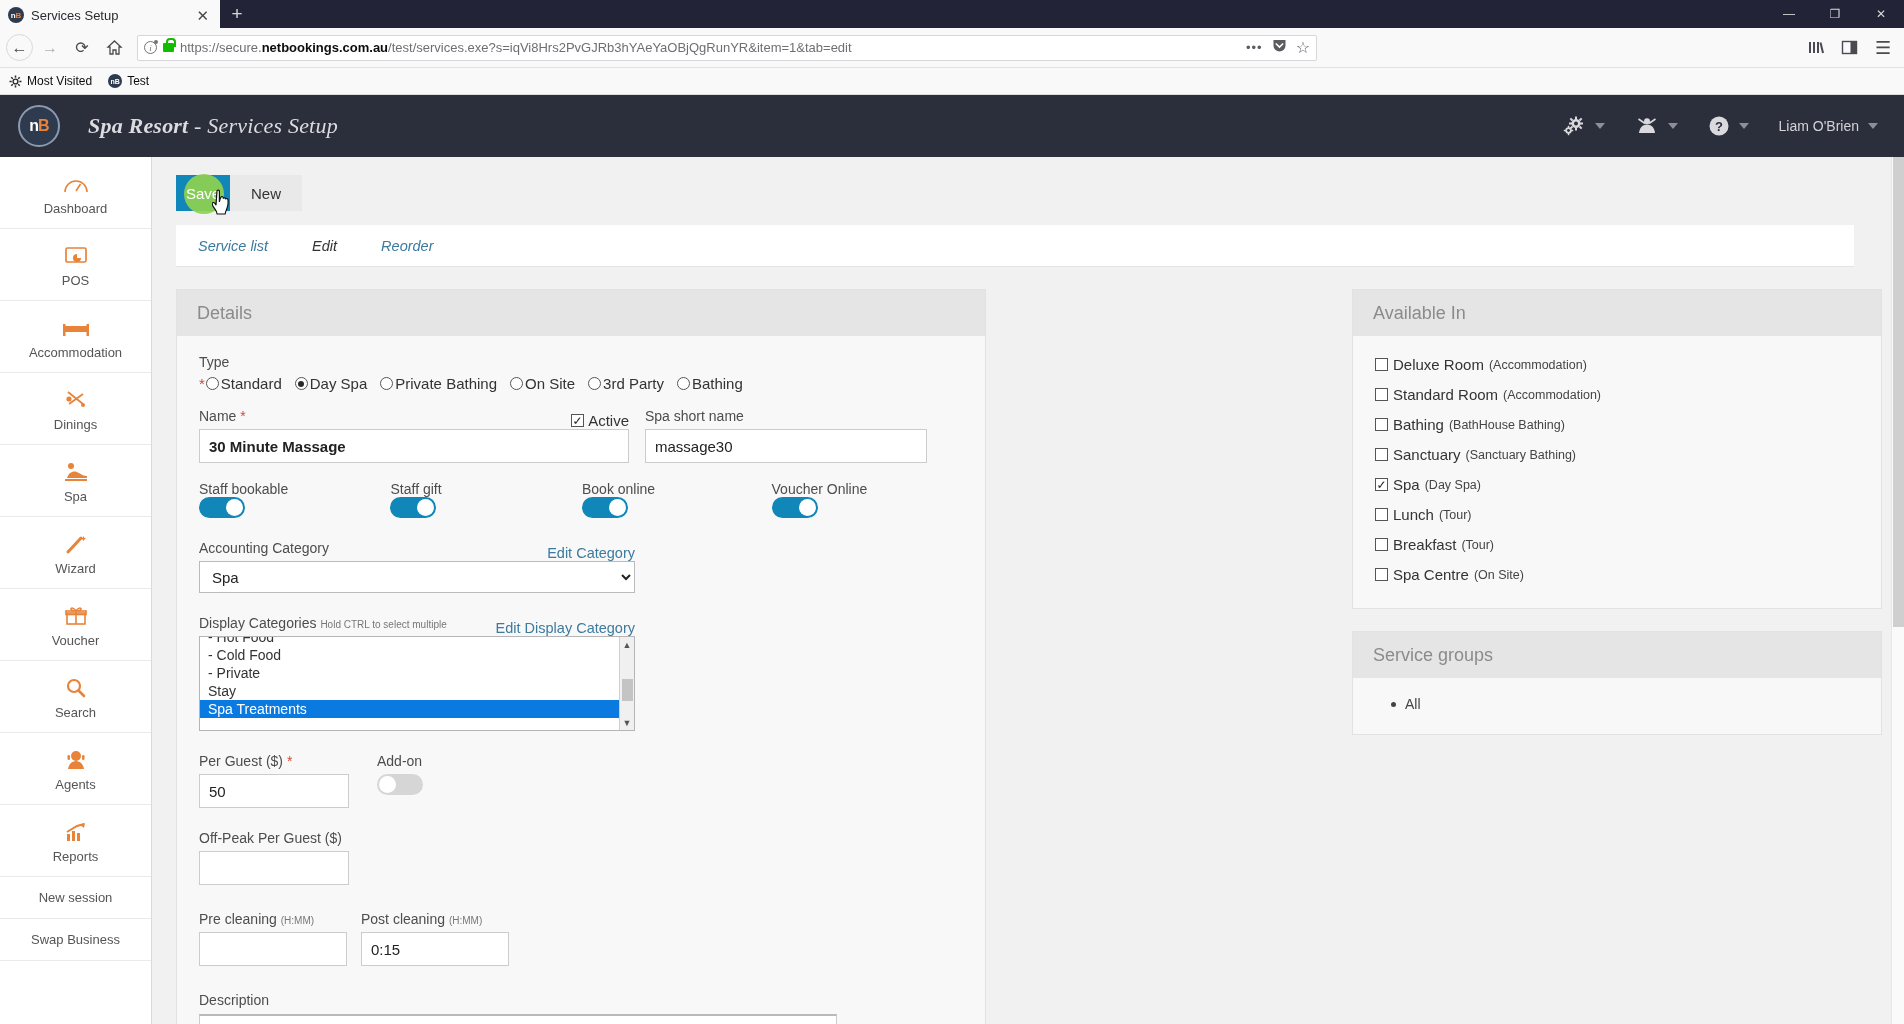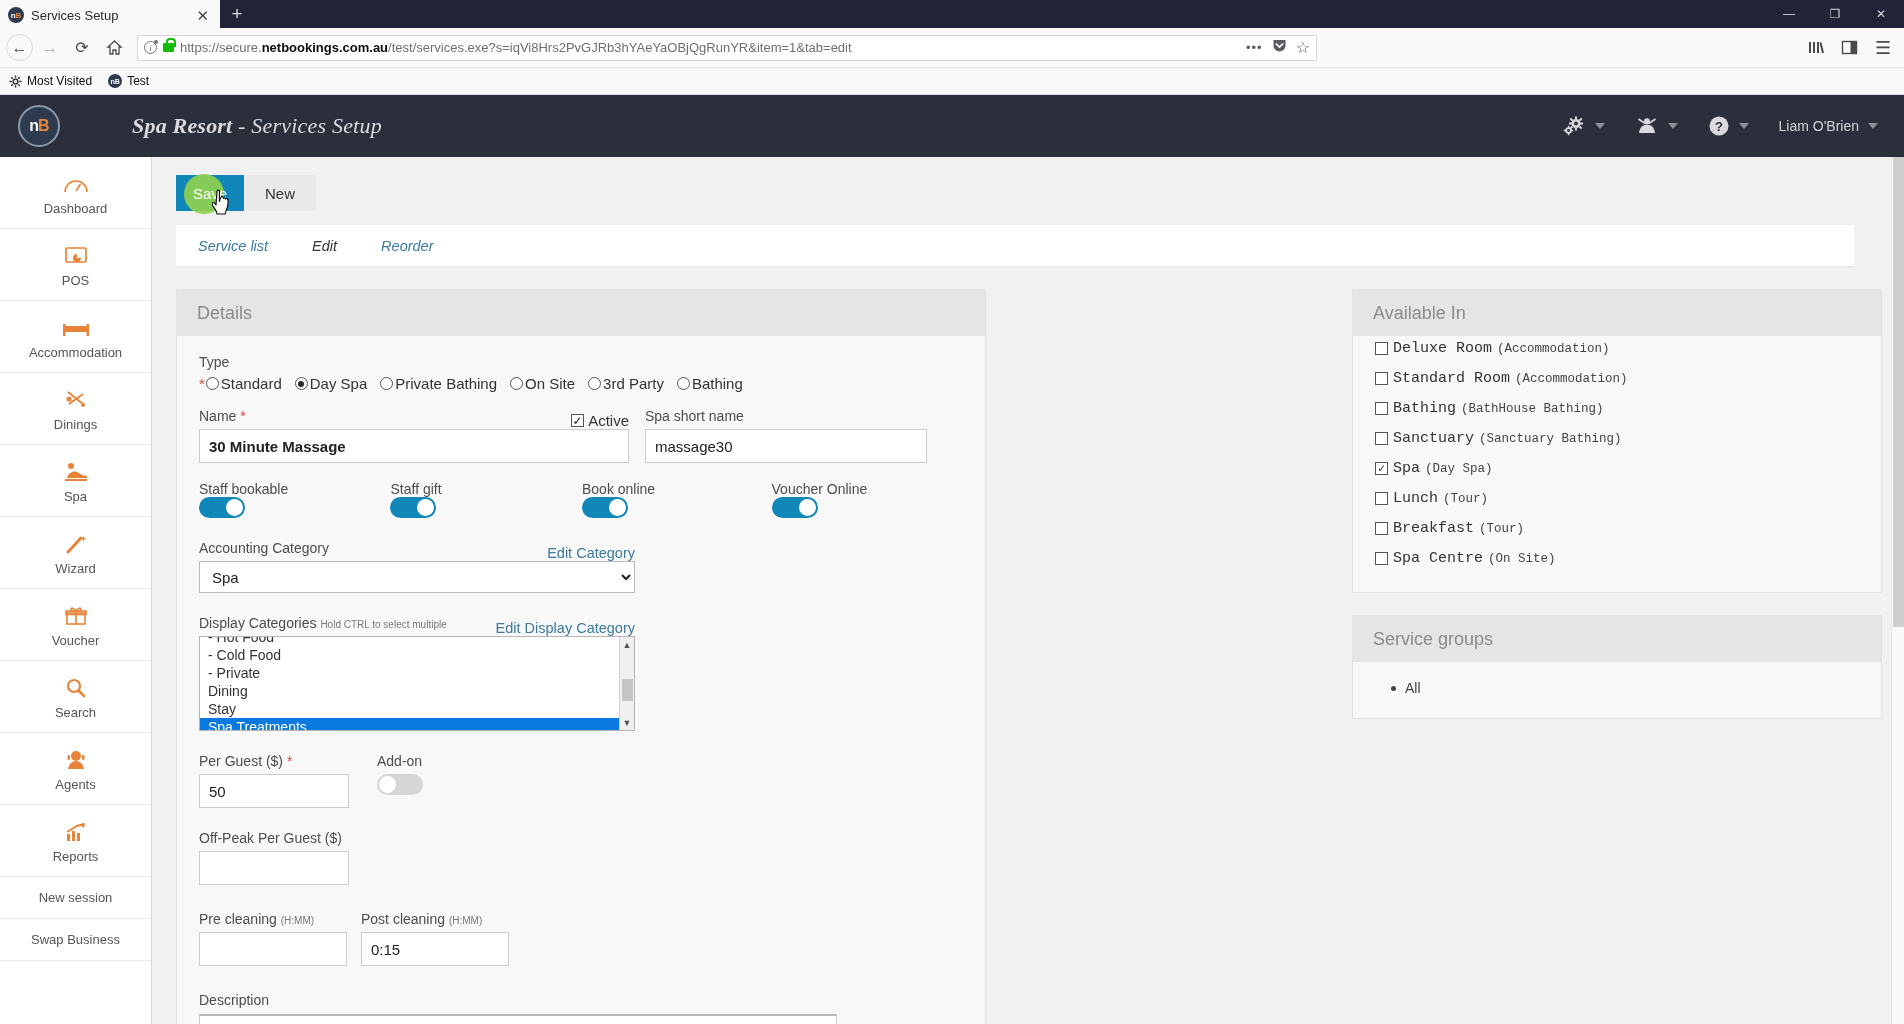--- a/index.html
+++ b/index.html
@@ -98,21 +98,21 @@
     display: flex; align-items: center; justify-content: center;
     font-size: 16px; font-weight: bold; letter-spacing: -1px;
     flex: 0 0 42px;
   }
   .logo .a { color: #fff; }
   .logo .b { color: #e8833a; }
   .app-title {
     margin-left: 28px; font-size: 22px; font-style: italic;
     font-family: "Liberation Serif", serif; color: #dcdce0; letter-spacing: .2px;
   }
-  .app-title b { font-weight: bold; font-style: italic; margin-left: 44px; }
+  .app-title b { font-weight: bold; font-style: italic; }
   .hdr-right { margin-left: auto; display: flex; align-items: center; gap: 30px; }
   .hdr-item { display: flex; align-items: center; gap: 9px; color: #d3d3d8; font-size: 14px; }
   .caret-dn {
     width: 0; height: 0; border-left: 5px solid transparent; border-right: 5px solid transparent;
     border-top: 6px solid #8e8e97;
   }
   .gear-svg, .user-svg, .help-svg { display: block; }
 
   .app-body { display: flex; height: 867px; }
 
@@ -126,21 +126,21 @@
   }
   .side-item .lbl { font-size: 13px; color: #555; }
   .side-item.text-only { height: 42px; }
   .side-ico { height: 26px; display: flex; align-items: flex-end; justify-content: center; }
 
   
   .main { flex: 1; padding: 18px 22px 0 24px; overflow: hidden; }
 
   .btnrow { display: flex; margin-bottom: 14px; }
   .btn-save {
-    width: 68px; height: 36px; background: #1186b8; color: #fff; font-size: 15px;
+    width: 54px; height: 36px; background: #1186b8; color: #fff; font-size: 15px;
     display: flex; align-items: center; justify-content: center; position: relative;
     border: none;
   }
   .click-halo {
     position: absolute; width: 40px; height: 40px; border-radius: 50%;
     background: #8fd14f; opacity: .92; left: 8px; top: -1px;
   }
   .btn-save .lbl { position: relative; z-index: 2; }
   .btn-new {
     width: 72px; height: 36px; background: #e9e9e9; color: #333; font-size: 15px;
@@ -649,21 +649,20 @@
 
                 <div class="sec">
                   <div class="sec-head">
                     <span class="lbl-row"><span>Display Categories</span> <span class="hint">Hold CTRL to select multiple</span></span>
                     <span class="link">Edit Display Category</span>
                   </div>
                   <div class="listbox">
                     <div class="lb-item" style="margin-top:-9px;">- Hot Food</div>
                     <div class="lb-item">- Cold Food</div>
                     <div class="lb-item">- Private</div>
-                    <div class="lb-item">Dining</div>
                     <div class="lb-item">Stay</div>
                     <div class="lb-item sel">Spa Treatments</div>
                     <div class="lb-scroll">
                       <div class="lb-arrow">▲</div>
                       <div class="lb-thumb"></div>
                       <div class="lb-arrow" style="position:absolute;bottom:0;">▼</div>
                     </div>
                   </div>
                 </div>
 
@@ -703,21 +702,21 @@
               </div>
             </div>
           </div>
 
           <div class="col-spacer"></div>
 
           <div class="col-right">
 
             <div class="panel">
               <div class="panel-head">Available In</div>
-              <div class="panel-body" style="padding:4px 22px 12px 22px;font-family:Liberation Mono, monospace;">
+              <div class="panel-body" style="padding:20px 22px 12px 22px;">
                 <div class="avail-item">
                     <span class="chk"></span>
                     <span>Deluxe Room</span>
                     <span class="sub">(Accommodation)</span>
                   </div>
                 <div class="avail-item">
                     <span class="chk"></span>
                     <span>Standard Room</span>
                     <span class="sub">(Accommodation)</span>
                   </div>

